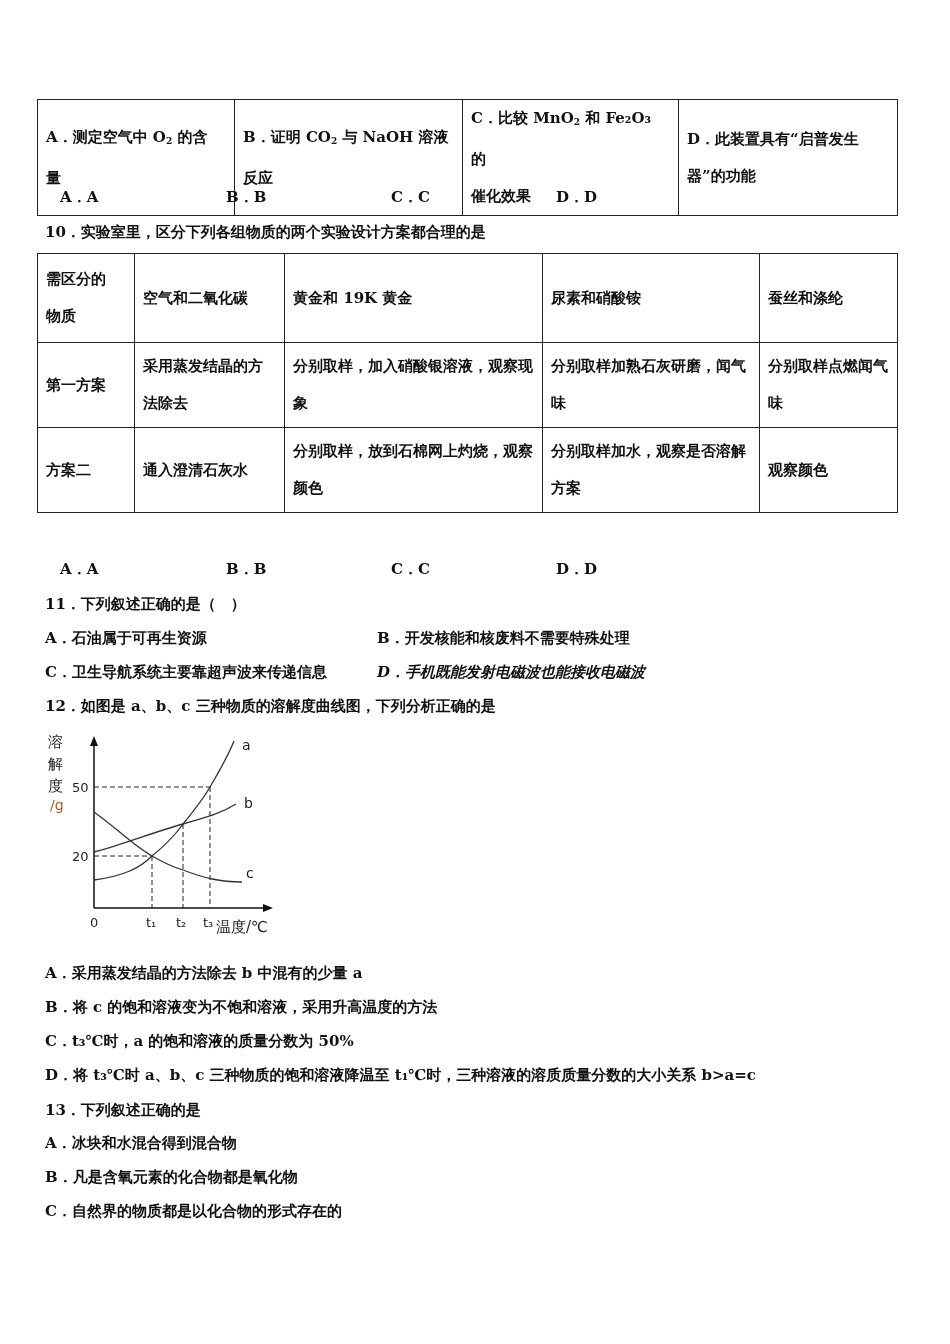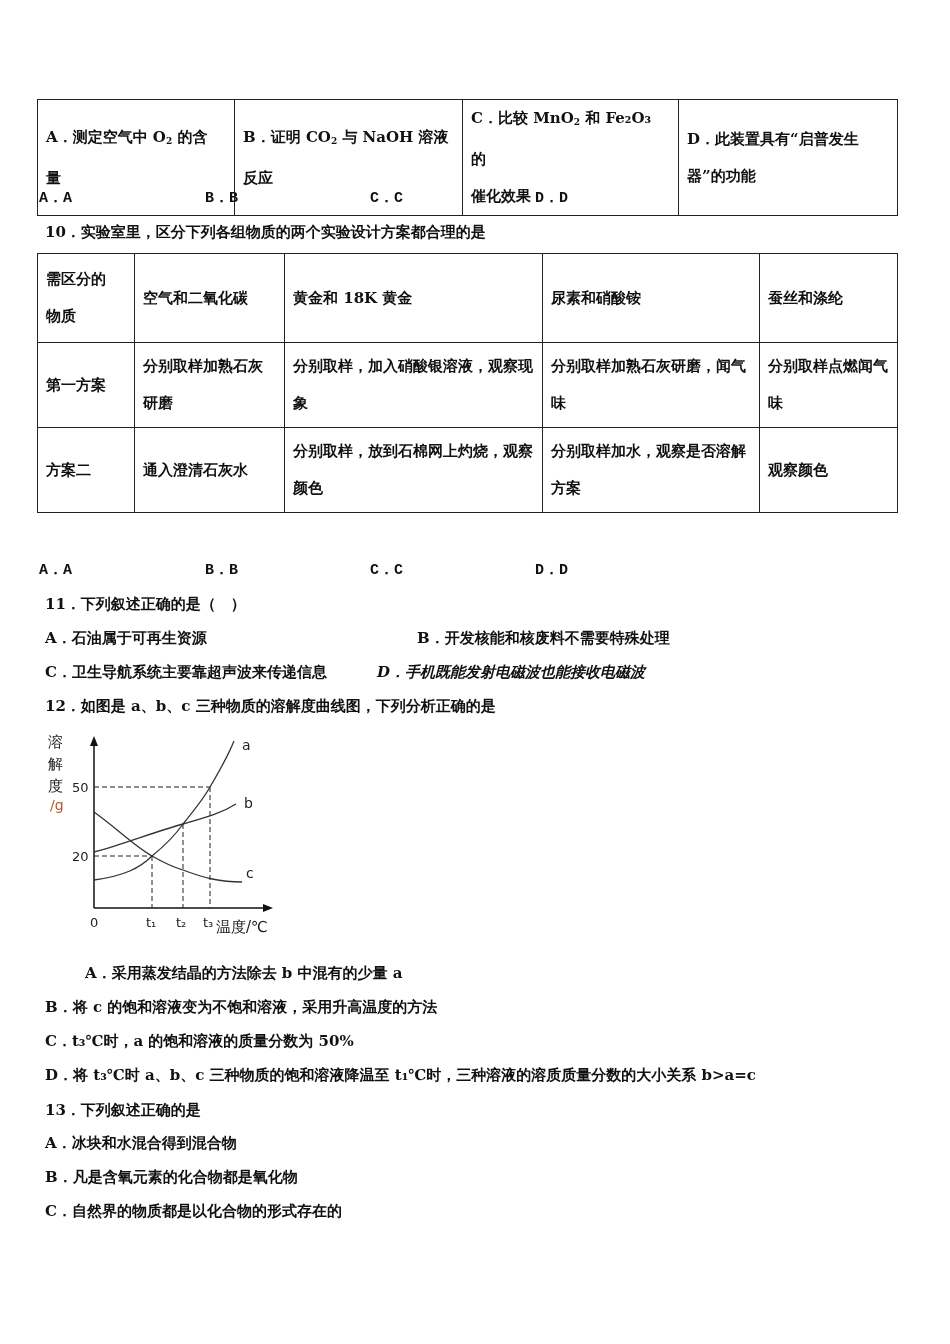--- a/index.html
+++ b/index.html
@@ -8,21 +8,21 @@
     font-family: "DejaVu Serif", "Liberation Serif", serif;
     color: #111; font-size: 15px;
   }
   .line { position: absolute; left: 45px; white-space: nowrap; font-size: 15px; line-height: 20px; }
   .bold { font-weight: bold; }
   table.grid { position: absolute; border-collapse: collapse; table-layout: fixed; }
   table.grid td {
     border: 1.3px solid #222; vertical-align: middle; padding: 0 8px;
     font-size: 15px; line-height: 37px; font-weight: bold;
   }
-  .opts { position: absolute; left: 39px; width: 600px; height: 20px; font-weight: bold; font-size: 15px; font-family: Liberation Mono, monospace; }
+  .opts { position: absolute; left: 60px; width: 600px; height: 20px; font-weight: bold; font-size: 15px; }
   .opts span { position: absolute; top: 0; white-space: nowrap; }
   sub { font-size: 9px; vertical-align: -2px; }
   .chart { position: absolute; left: 44px; top: 728px; }
 </style>
 </head>
 <body>
 
 <table class="grid" style="left:37px; top:99px; width:860px;">
   <colgroup>
       <col style="width:197px">
@@ -54,27 +54,27 @@
       <col style="width:97px">
       <col style="width:150px">
       <col style="width:258px">
       <col style="width:217px">
       <col style="width:138px">
     </colgroup>
   <tbody>
   <tr style="height:89px">
     <td><span>需区分的</span><br><span>物质</span></td>
     <td>空气和二氧化碳</td>
-    <td>黄金和 18K 黄金</td>
+    <td>黄金和 19K 黄金</td>
     <td>尿素和硝酸铵</td>
     <td>蚕丝和涤纶</td>
   </tr>
   <tr style="height:85px">
     <td>第一方案</td>
-    <td>分别取样加熟石灰研磨</td>
+    <td>采用蒸发结晶的方法除去</td>
     <td>分别取样，加入硝酸银溶液，观察现象</td>
     <td>分别取样加熟石灰研磨，闻气味</td>
     <td>分别取样点燃闻气味</td>
   </tr>
   <tr style="height:85px">
     <td>方案二</td>
     <td>通入澄清石灰水</td>
     <td>分别取样，放到石棉网上灼烧，观察颜色</td>
     <td>分别取样加水，观察是否溶解方案</td>
     <td>观察颜色</td>
@@ -84,21 +84,21 @@
 
 <div class="opts" style="top:560px;">
   <span style="left:0">A．A</span>
   <span style="left:166px">B．B</span>
   <span style="left:331px">C．C</span>
   <span style="left:496px">D．D</span>
 </div>
 
 <div class="line bold" style="top:594px;">11．下列叙述正确的是（　）</div>
 <div class="line bold" style="top:628px;">A．石油属于可再生资源</div>
-<div class="line bold" style="top:628px; left:377px;margin-left:40px;">B．开发核能和核废料不需要特殊处理</div>
+<div class="line bold" style="top:628px; left:377px;">B．开发核能和核废料不需要特殊处理</div>
 <div class="line bold" style="top:662px;">C．卫生导航系统主要靠超声波来传递信息</div>
 <div class="line bold" style="top:662px; left:377px;font-style:italic;">D．手机既能发射电磁波也能接收电磁波</div>
 
 <div class="line bold" style="top:696px;">12．如图是 a、b、c 三种物质的溶解度曲线图，下列分析正确的是</div>
 
 <div class="chart">
   <svg width="240" height="210" viewBox="0 0 240 210" xmlns="http://www.w3.org/2000/svg" font-family="DejaVu Sans, sans-serif">
 
     <text x="4" y="19" font-size="15" fill="#222">溶</text>
     <text x="4" y="41" font-size="15" fill="#222">解</text>
@@ -130,21 +130,21 @@
     <text x="28" y="133" font-size="13" fill="#222">20</text>
 
     <text x="46" y="199" font-size="13" fill="#222">0</text>
     <text x="102" y="199" font-size="13" fill="#222">t₁</text>
     <text x="132" y="199" font-size="13" fill="#222">t₂</text>
     <text x="159" y="199" font-size="13" fill="#222">t₃</text>
     <text x="172" y="204" font-size="15" fill="#222">温度/℃</text>
   </svg>
 </div>
 
-<div class="line bold" style="top:963px;margin-left:40px;">A．采用蒸发结晶的方法除去 b 中混有的少量 a</div>
+<div class="line bold" style="top:963px;">A．采用蒸发结晶的方法除去 b 中混有的少量 a</div>
 <div class="line bold" style="top:997px;">B．将 c 的饱和溶液变为不饱和溶液，采用升高温度的方法</div>
 <div class="line bold" style="top:1031px;text-align:right;">C．t₃℃时，a 的饱和溶液的质量分数为 50%</div>
 <div class="line bold" style="top:1065px;">D．将 t₃℃时 a、b、c 三种物质的饱和溶液降温至 t₁℃时，三种溶液的溶质质量分数的大小关系 b&gt;a=c</div>
 
 <div class="line bold" style="top:1100px;">13．下列叙述正确的是</div>
 <div class="line bold" style="top:1133px;">A．冰块和水混合得到混合物</div>
 <div class="line bold" style="top:1167px;">B．凡是含氧元素的化合物都是氧化物</div>
 <div class="line bold" style="top:1201px;">C．自然界的物质都是以化合物的形式存在的</div>
 
 </body></html>

